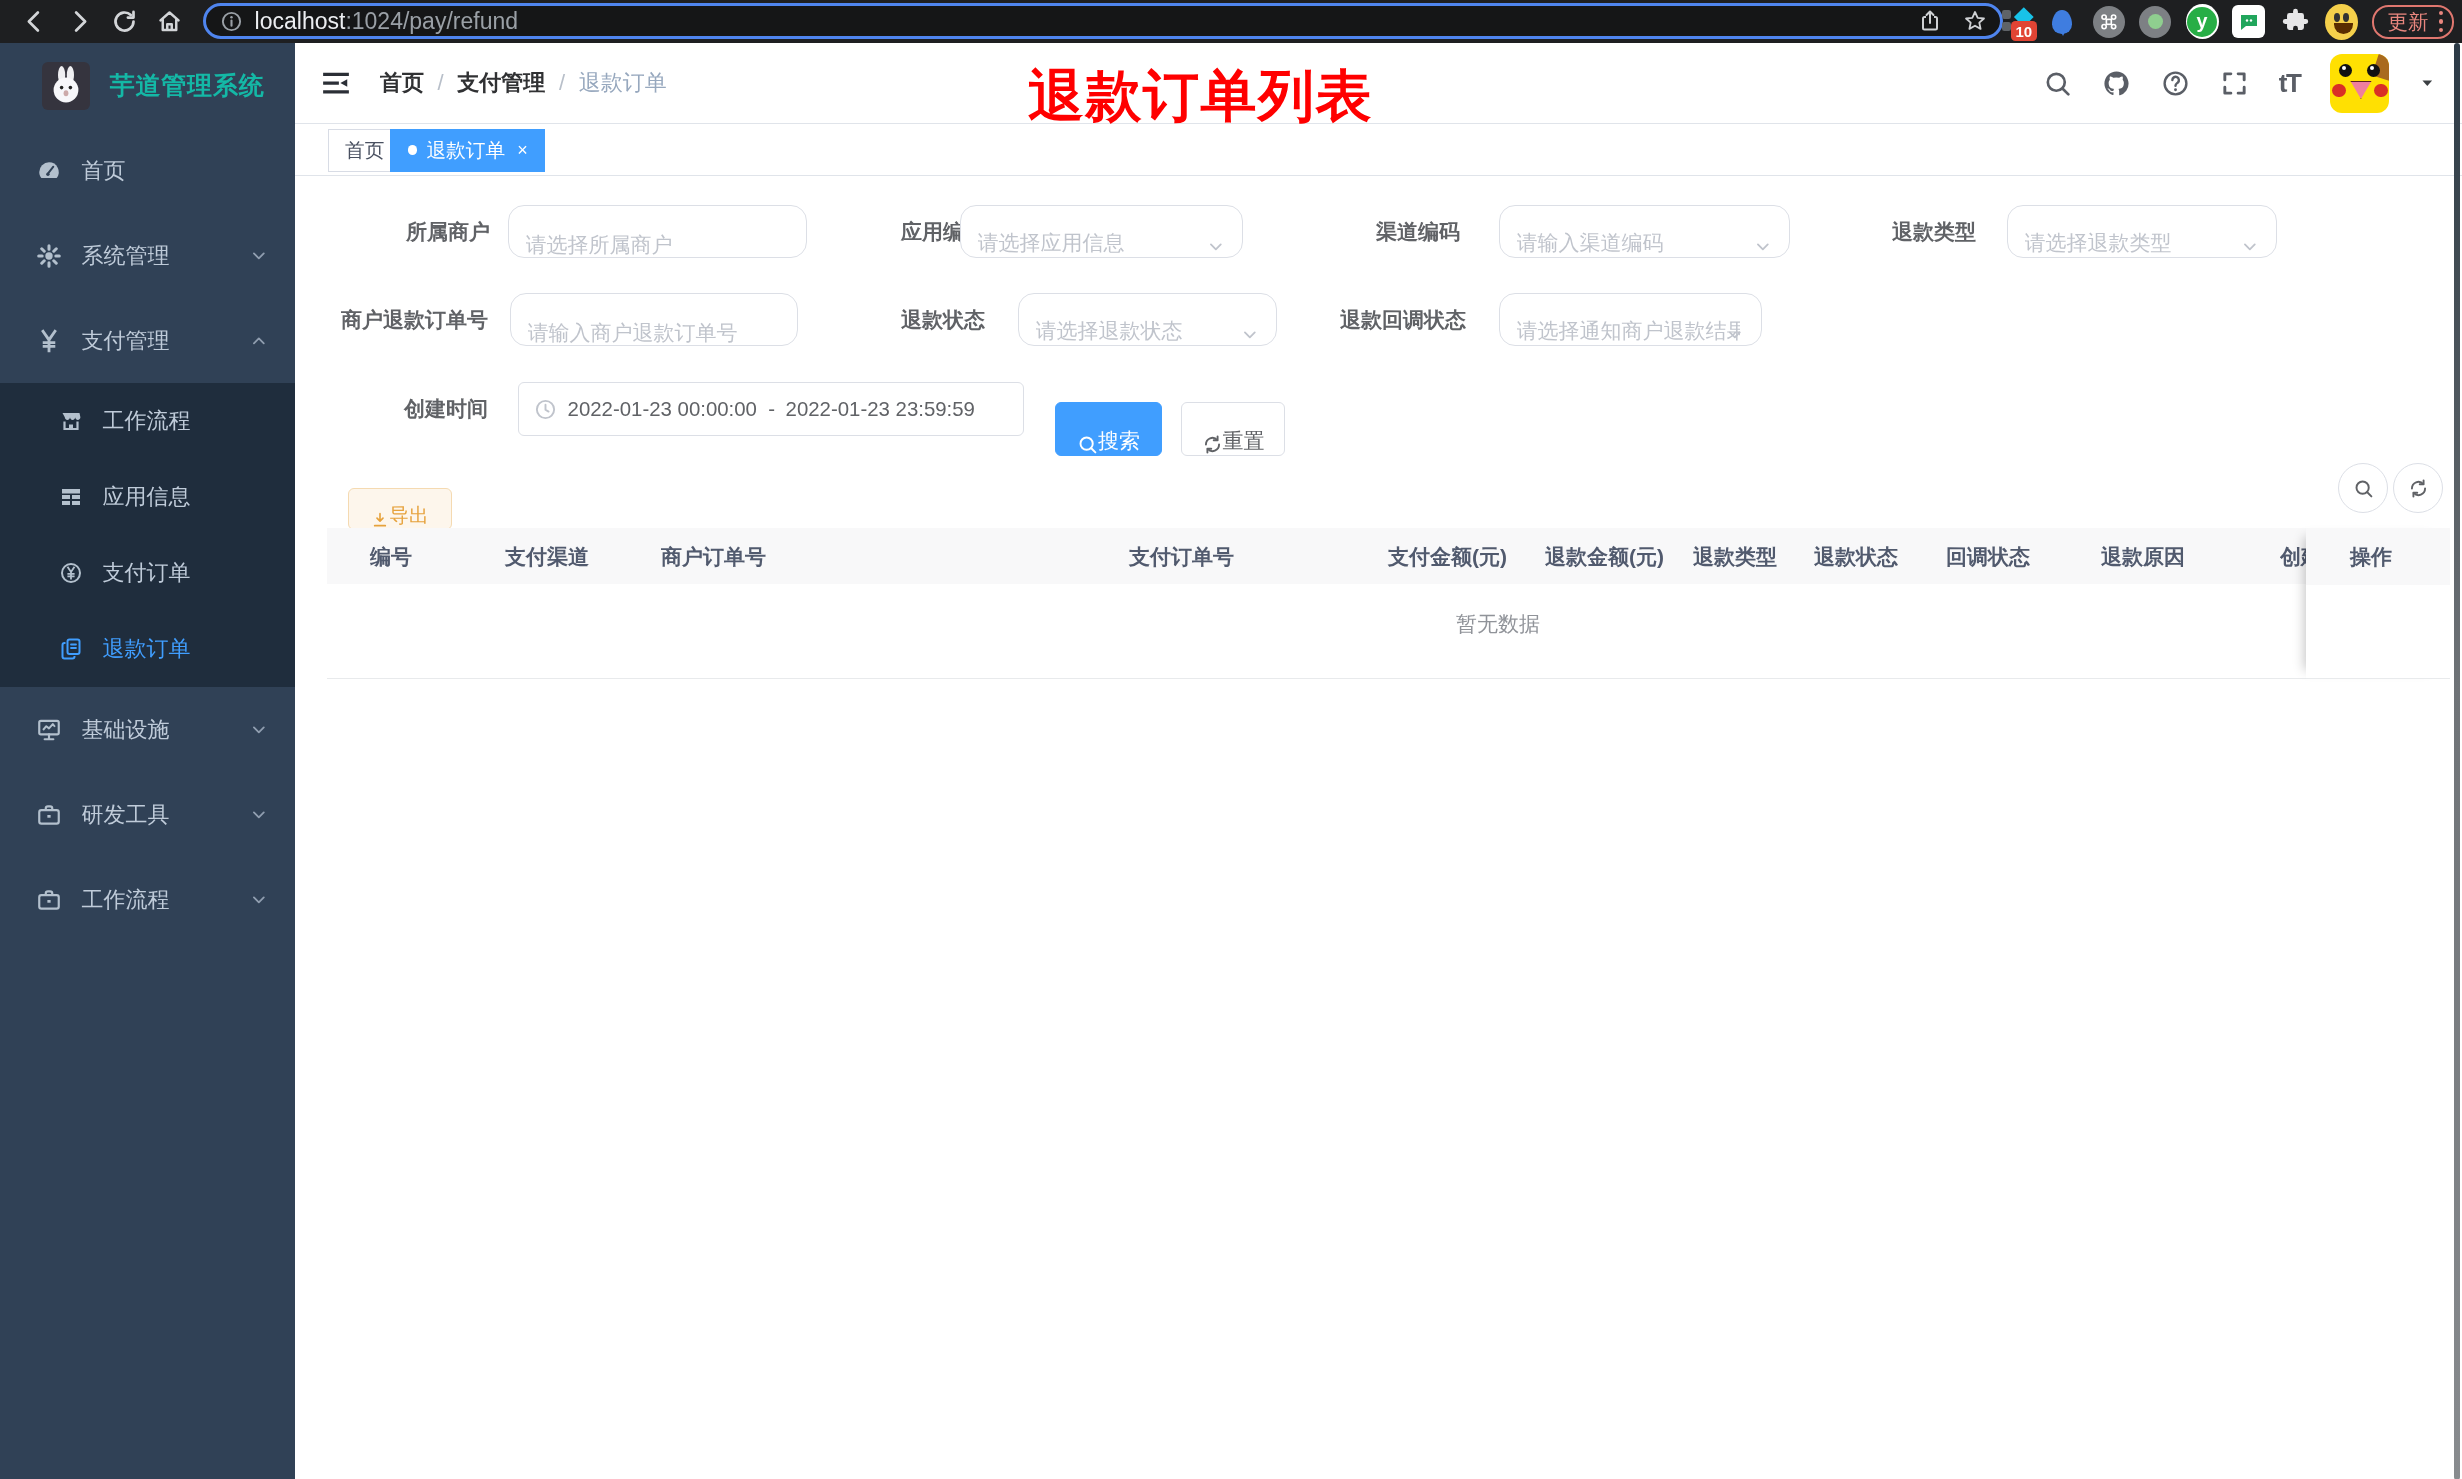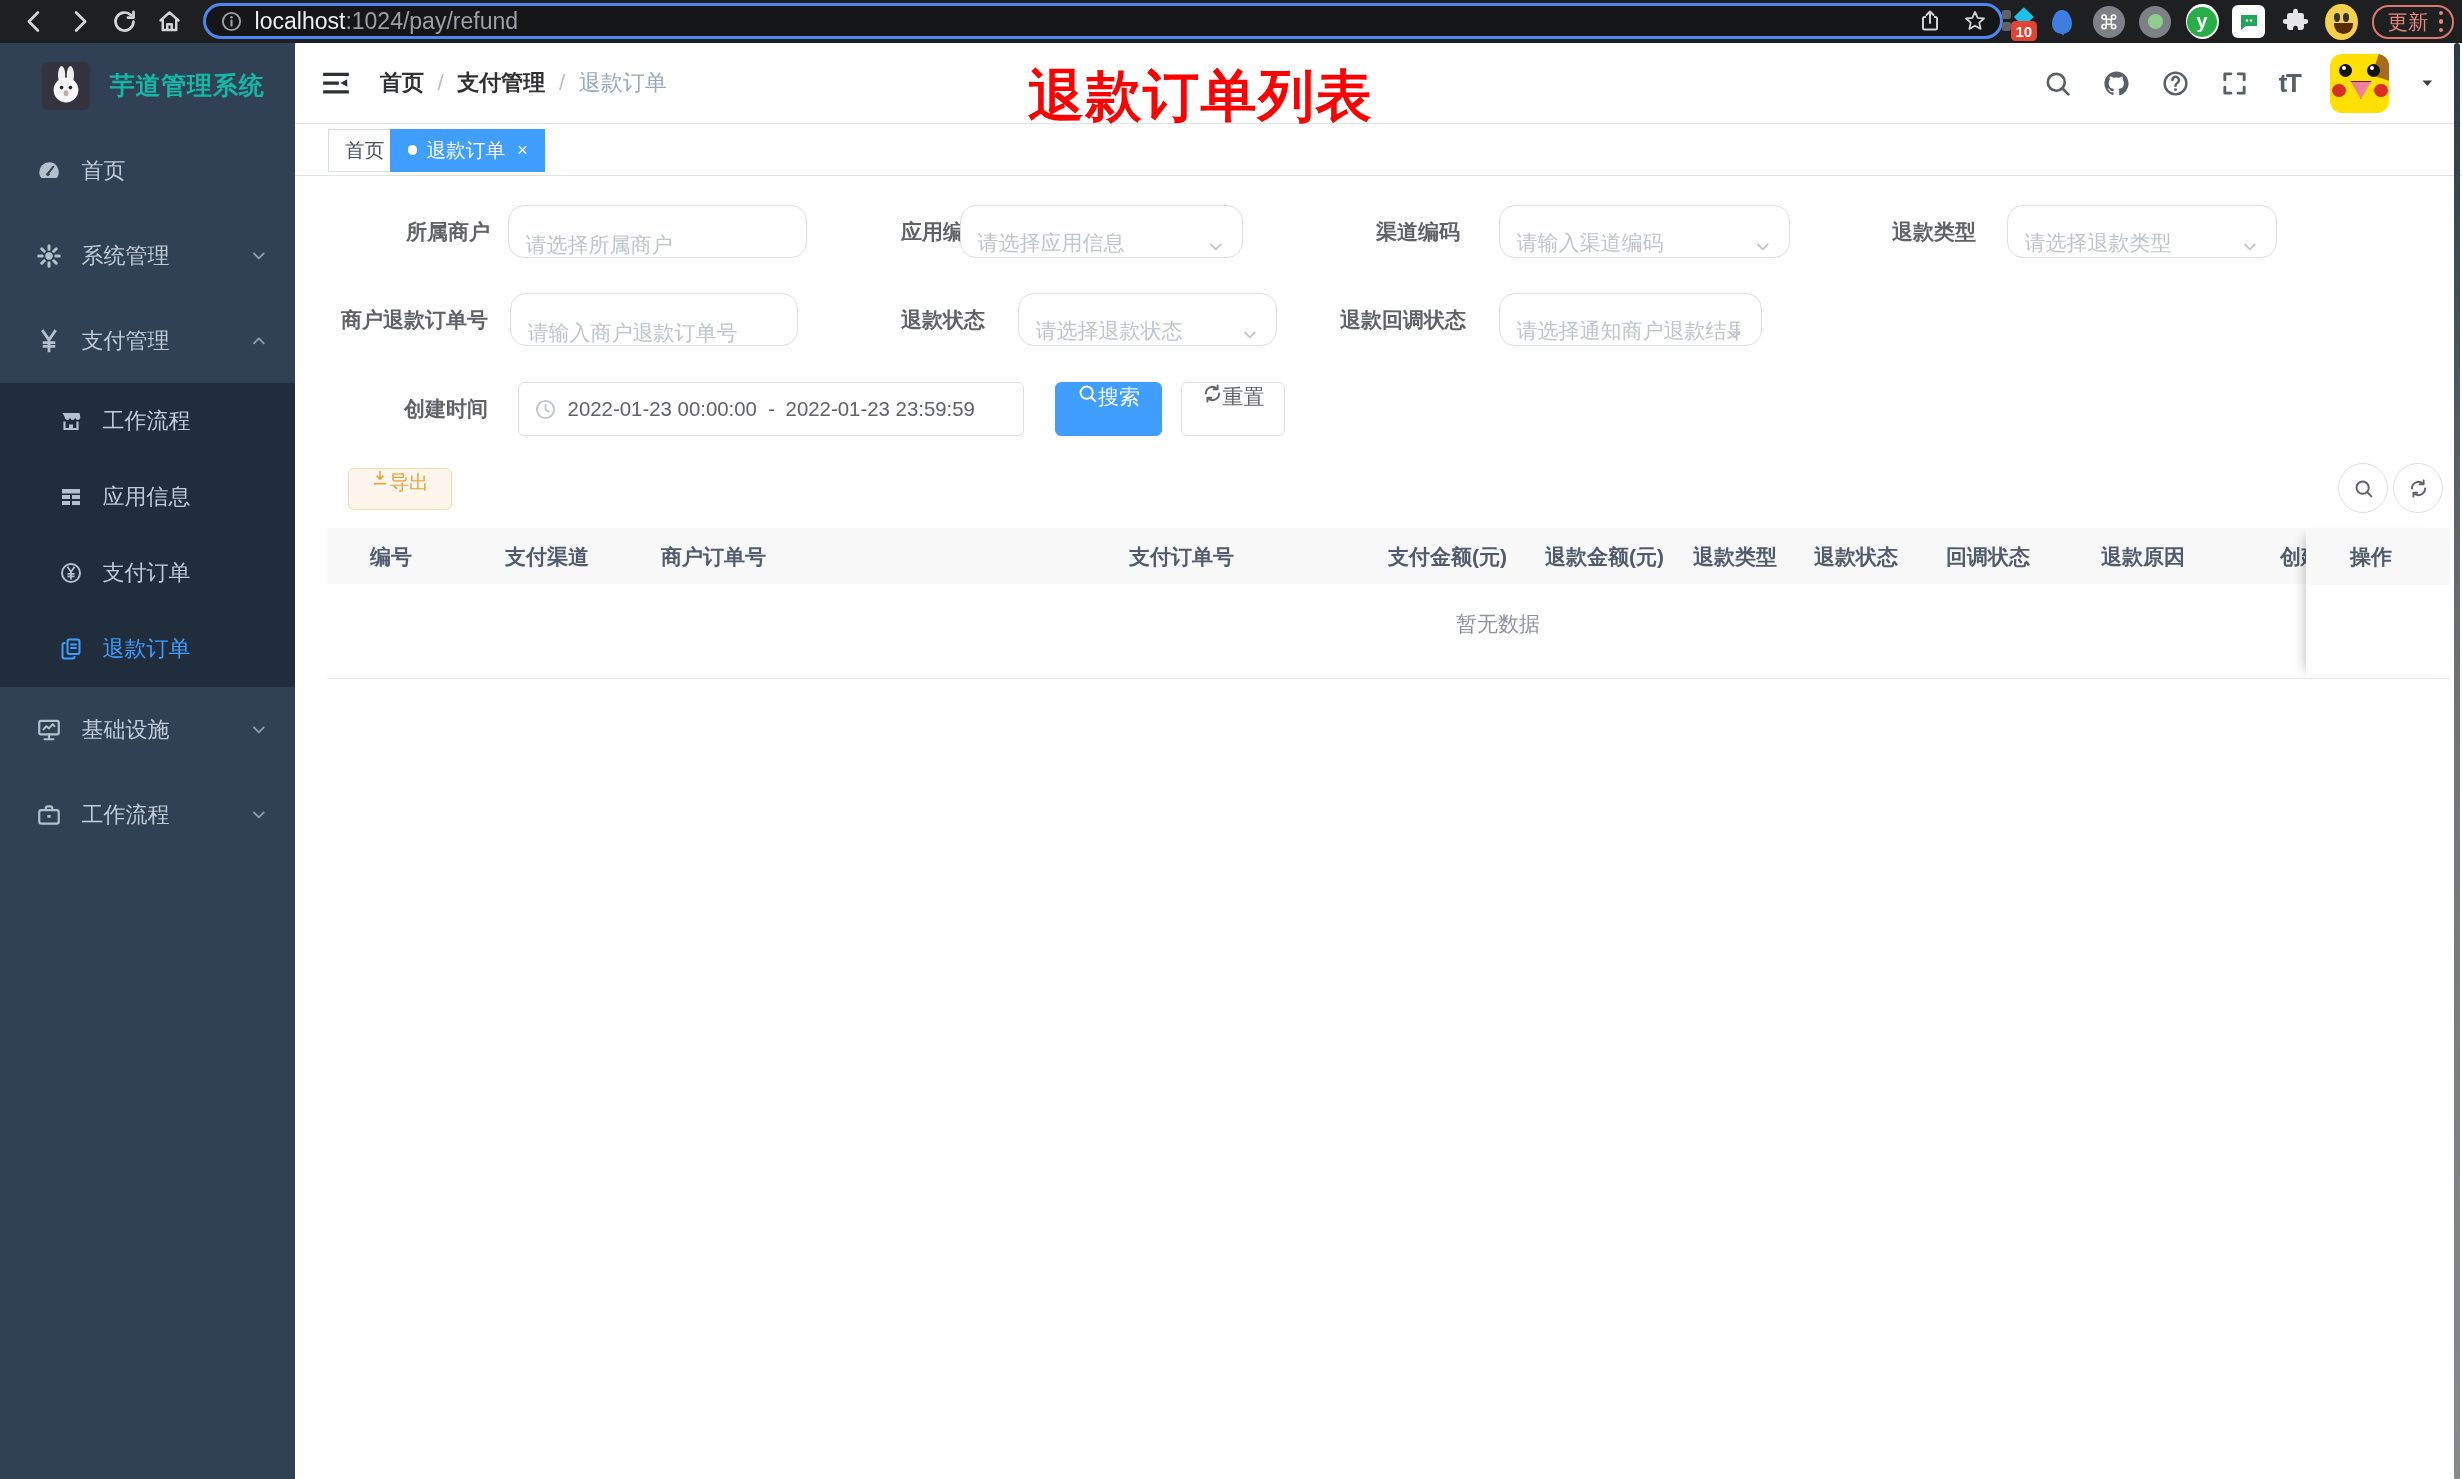--- a/index.html
+++ b/index.html
@@ -96,22 +96,22 @@
   .ctrl input::placeholder{color:#c0c4cc;}
   .ctrl .ph{flex:1;font-size:21px;color:#c0c4cc;white-space:nowrap;overflow:hidden;}
   .ctrl .sel-arrow{color:#c0c4cc;flex:none;}
   .ctrl .sel-arrow svg{width:19.7px;height:19.7px;}
   .datebox{position:absolute;height:54px;border:0.8px solid #dcdfe6;border-radius:6px;background:#fff;
     display:flex;align-items:center;padding:0 15px;box-sizing:border-box;font-size:20.4px;color:#606266;}
   .datebox .clock{color:#c0c4cc;margin-right:10.6px;}
   .datebox .clock svg{width:23px;height:23px;}
   .datebox .dval{width:190px;overflow:hidden;white-space:nowrap;flex:none;}
   .datebox .dsep{margin:0 10.6px;color:#606266;}
-  .btn{position:absolute;height:54px;border-radius:6px;display:flex;align-items:flex-start;justify-content:center;
-    font-size:21px;cursor:pointer;box-sizing:border-box;}
+  .btn{position:absolute;height:54px;border-radius:6px;display:flex;align-items:flex-end;justify-content:center;
+    font-size:21px;cursor:pointer;box-sizing:border-box;margin-top:20px;}
   .btn svg{width:21px;height:21px;}
   .btn-primary{background:#409eff;color:#fff;border:0.8px solid #409eff;}
   .btn-plain{background:#fff;color:#606266;border:0.8px solid #dcdfe6;}
   .btn-export{background:#fdf6ec;color:#e6a23c;border:0.8px solid #f5dab1;font-size:19.7px;}
   .btn-export svg{width:18px;height:18px;}
   .circbtn{position:absolute;width:48px;height:48px;border-radius:50%;border:0.8px solid #dcdfe6;background:#fff;
     display:flex;align-items:center;justify-content:center;color:#606266;cursor:pointer;}
   .circbtn svg{width:21px;height:21px;}
 
   
@@ -440,20 +440,33 @@
             <use href="#i-chevdown"></use>
           </svg>
         </span>
     </div>
     <div class="mitem">
       <span class="micon">
           <svg class="i" viewBox="0 0 34 34" width="26" height="26">
             <use href="#i-case"></use>
           </svg>
         </span>
+      <span>研发工具</span>
+      <span class="chev">
+          <svg class="i" viewBox="0 0 26 26" width="19.7" height="19.7">
+            <use href="#i-chevdown"></use>
+          </svg>
+        </span>
+    </div>
+    <div class="mitem">
+      <span class="micon">
+          <svg class="i" viewBox="0 0 34 34" width="26" height="26">
+            <use href="#i-case"></use>
+          </svg>
+        </span>
       <span>工作流程</span>
       <span class="chev">
           <svg class="i" viewBox="0 0 26 26" width="19.7" height="19.7">
             <use href="#i-chevdown"></use>
           </svg>
         </span>
     </div>
   </div>
 
   <div class="navbar">

